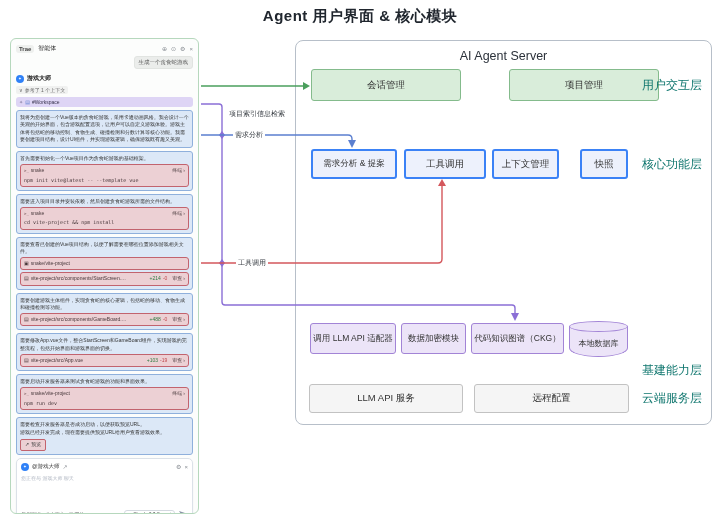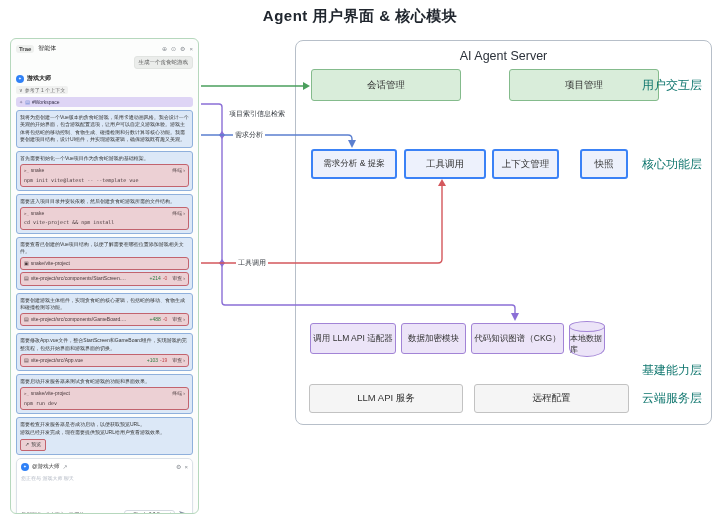--- a/index.html
+++ b/index.html
@@ -66,21 +66,21 @@
   .srv-title{position:absolute;top:8px;left:0;width:100%;text-align:center;
              font-size:12.5px;color:#2b313a;}
   .node{position:absolute;box-sizing:border-box;border-radius:3px;display:flex;
         align-items:center;justify-content:center;font-size:9.5px;color:#333;text-align:center;}
   .n-green{background:#d9edda;border:1px solid #84bb8c;}
   .n-blue{background:#edf1fc;border:2px solid #3b82f6;}
   .n-purple{background:#ece4f8;border:1px solid #a284d6;font-size:8.5px;}
   .n-gray{background:#f5f5f5;border:1px solid #c2c2c2;}
   .layer-label{position:absolute;left:343px;width:66px;text-align:center;
                font-size:12px;color:#0f766e;}
-  .cyl{position:absolute;left:273px;top:280px;width:36px;height:37px;}
+  .cyl{position:absolute;left:273px;top:280px;width:59px;height:37px;}
   .cyl-top{position:absolute;top:0;left:0;width:100%;height:11px;border:1px solid #a284d6;
            border-radius:50%;background:#ece4f8;box-sizing:border-box;z-index:2;}
   .cyl-body{position:absolute;top:5px;left:0;width:100%;height:31px;background:#ece4f8;
             border:1px solid #a284d6;border-top:none;box-sizing:border-box;
             border-radius:0 0 50% 50% / 0 0 9px 9px;display:flex;align-items:center;
             justify-content:center;font-size:8px;padding-top:5px;}
   
   .flows{position:absolute;left:0;top:0;width:720px;height:521px;pointer-events:none;}
   .flow-label{position:absolute;background:#fff;padding:0 2px;font-size:7px;color:#3a3f45;
               line-height:1.2;white-space:nowrap;}

